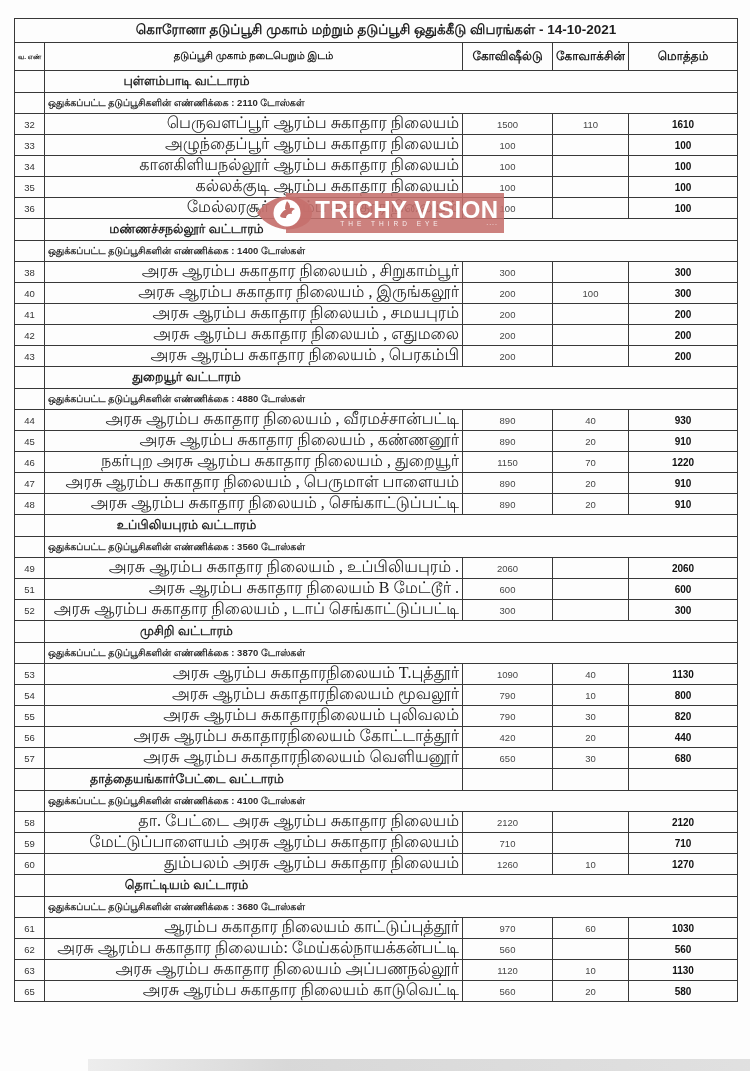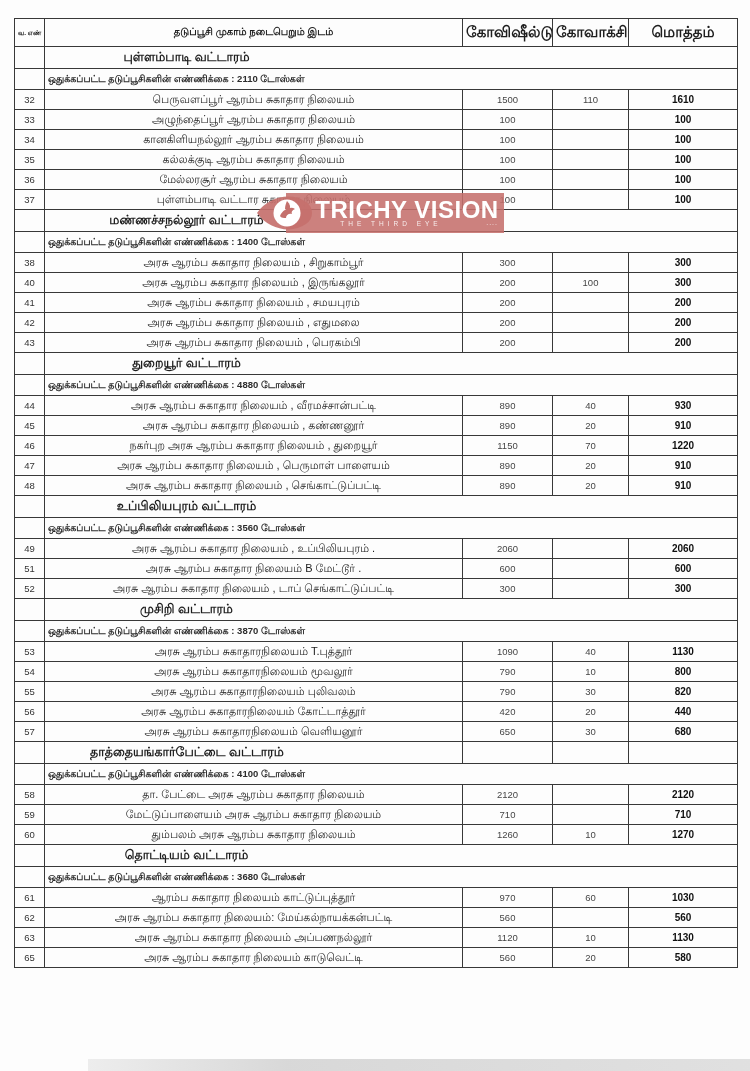--- a/index.html
+++ b/index.html
@@ -26,30 +26,30 @@
   }
   tr.title-row td{
     height:23px;text-align:center;font-weight:bold;font-size:13.5px;
   }
   tr.subtitle-row td{
     height:22px;text-align:center;font-weight:bold;font-size:13px;
   }
   tr.head-row td{height:27px;font-weight:bold;}
   td.sno-head{font-size:6.5px;text-align:center;white-space:normal;line-height:1.2;padding:0 1px;}
   td.place-head{text-align:center;font-size:10px;}
-  td.num-head{text-align:center;font-size:15px;margin-top:28px;}
+  td.num-head{text-align:center;font-size:12px;margin-top:28px;}
   tr.section-row td{height:21px;}
   td.section-title{font-weight:bold;font-size:12.5px;text-align:center;}
   td.section-title.wide{padding-right:412px;}
   td.section-title.narrow{padding-right:136px;}
   tr.alloc-row td{height:20px;}
   td.alloc{font-weight:bold;font-size:9.5px;color:#2c2c2c;padding-left:56px;text-align:left;}
   tr.data-row td{height:19px;}
   td.sno-cell{text-align:center;font-size:9.5px;color:#333;}
-  td.place-cell{text-align:center;font-size:11px;color:#222;padding-left:4px;}
+  td.place-cell{text-align:right;font-size:16px;color:#222;padding-left:4px;font-family:Liberation Serif, serif;}
   td.num-cell{text-align:center;font-size:9.5px;color:#454545;}
   td.total-cell{text-align:center;font-size:10px;font-weight:bold;color:#101010;}
   
   .watermark{
     position:absolute;left:256px;top:189px;width:248px;height:48px;
     pointer-events:none;
   }
   .wm-band{
     position:absolute;left:30px;top:4px;right:0;height:40px;
     background:rgba(197,112,108,0.88);
@@ -75,20 +75,23 @@
 
 <table class="doc">
   <colgroup>
     <col style="width:30px">
       <col style="width:418px">
       <col style="width:90px">
       <col style="width:76px">
       <col style="width:109px">
   </colgroup>
   <thead>
+    <tr class="title-row">
+      <td colspan="5">கொரோனா தடுப்பூசி முகாம் மற்றும் தடுப்பூசி ஒதுக்கீடு விபரங்கள் - 14-10-2021</td>
+    </tr>
     <tr class="head-row">
       <td class="sno-head">வ. எண்</td>
       <td class="place-head">தடுப்பூசி முகாம் நடைபெறும் இடம்</td>
       <td class="num-head">கோவிஷீல்டு</td>
       <td class="num-head">கோவாக்சின்</td>
       <td class="num-head">மொத்தம்</td>
     </tr>
   </thead>
   <tbody id="table-body">
       <tr class="section-row">
@@ -123,27 +126,20 @@
       <tr class="data-row">
         <td class="sno-cell">35</td>
         <td class="place-cell">கல்லக்குடி ஆரம்ப சுகாதார நிலையம்</td>
         <td class="num-cell">100</td>
         <td class="num-cell"></td>
         <td class="total-cell">100</td>
       </tr>
       <tr class="data-row">
         <td class="sno-cell">36</td>
         <td class="place-cell">மேல்லரசூர் ஆரம்ப சுகாதார நிலையம்</td>
-        <td class="num-cell">100</td>
-        <td class="num-cell"></td>
-        <td class="total-cell">100</td>
-      </tr>
-      <tr class="data-row">
-        <td class="sno-cell">37</td>
-        <td class="place-cell">புள்ளம்பாடி வட்டார சுகாதார நிலையம்</td>
         <td class="num-cell">100</td>
         <td class="num-cell"></td>
         <td class="total-cell">100</td>
       </tr>
       <tr class="section-row">
         <td class="sno-cell"></td>
         <td class="section-title wide" colspan="4">மண்ணச்சநல்லூர் வட்டாரம்</td>
       </tr>
       <tr class="alloc-row">
         <td class="sno-cell"></td>

